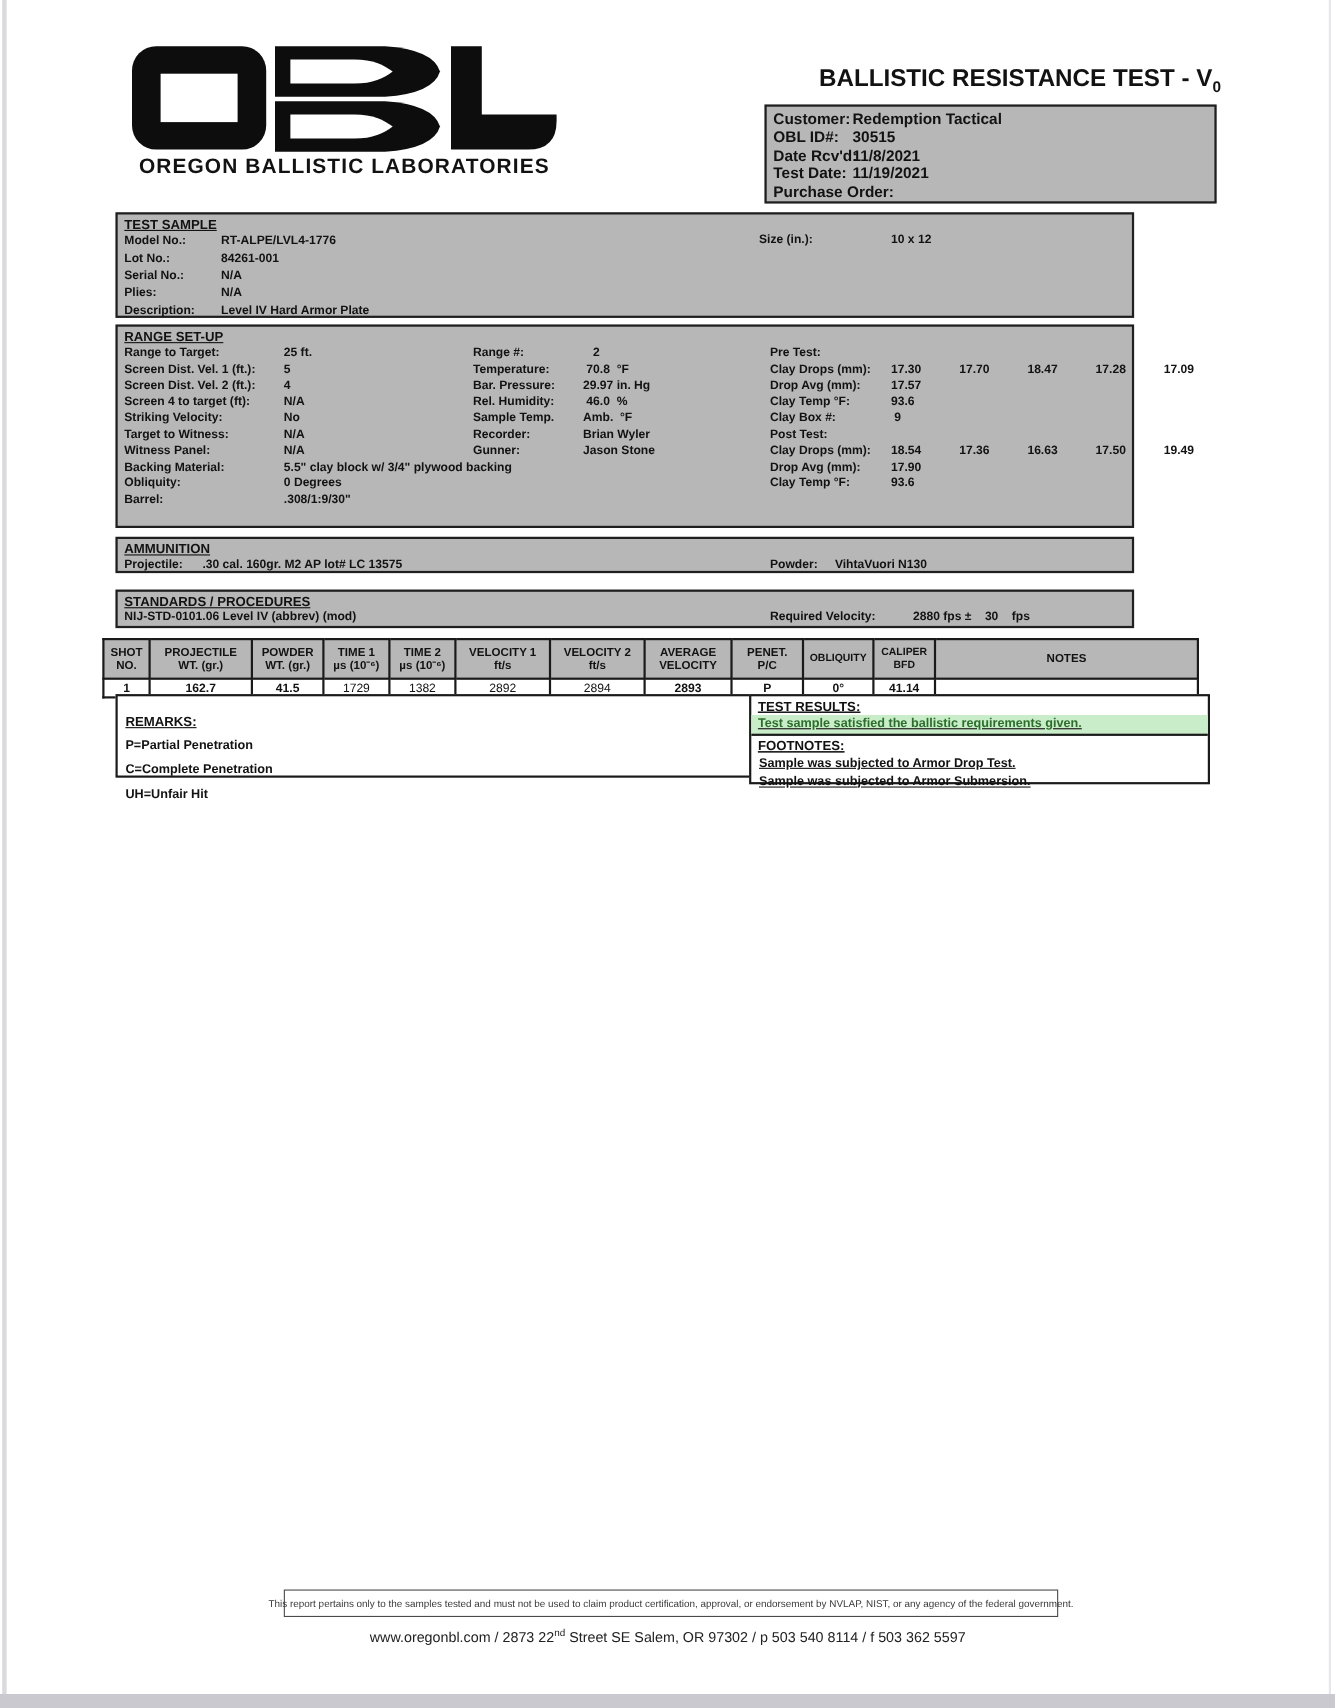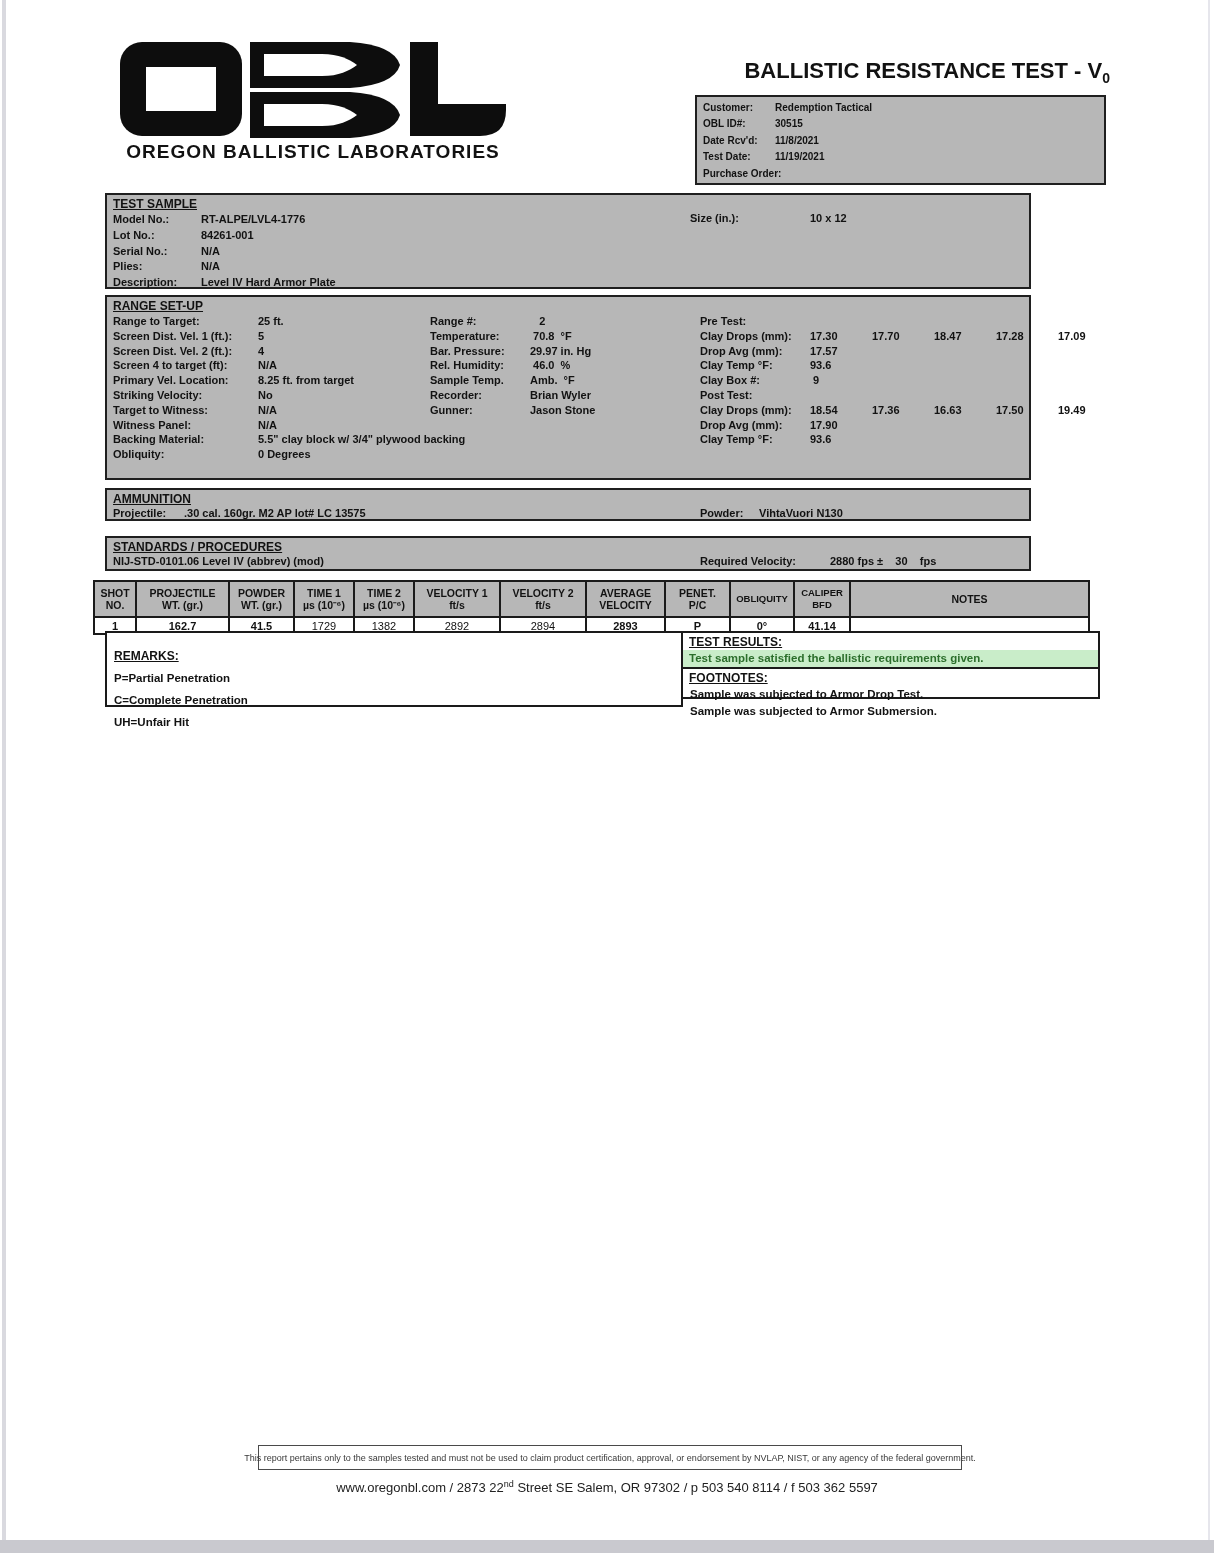--- a/index.html
+++ b/index.html
@@ -15,21 +15,21 @@
   .logo-wrap{position:absolute;left:118px;top:40px;width:390px;}
   .logo-sub{position:absolute;left:118px;top:141px;width:390px;text-align:center;
     font-size:19px;font-weight:bold;letter-spacing:1px;white-space:nowrap;}
 
   
   .doc-title{position:absolute;left:690px;top:58px;width:420px;text-align:right;
     font-size:22px;font-weight:bold;white-space:nowrap;}
   .doc-title sub{font-size:14px;}
   .info-box{position:absolute;left:695px;top:95px;width:411px;height:90px;
     background:#b7b7b7;border:2px solid #1f1f1f;box-sizing:border-box;padding:3px 6px;}
-  .info-row{display:flex;line-height:16.4px;font-size:10px;font-weight:bold;}
+  .info-row{display:flex;line-height:16.4px;font-size:14px;font-weight:bold;}
   .info-row .lbl{width:72px;flex-shrink:0;white-space:nowrap;}
   .info-row .val{white-space:pre;}
 
   
   .graybox{position:absolute;left:105px;width:926px;background:#b7b7b7;
     border:2px solid #1f1f1f;box-sizing:border-box;padding:2px 0 0 6px;}
   .sec-heading{font-size:12px;font-weight:bold;text-decoration:underline;line-height:15px;white-space:nowrap;}
   .row{display:flex;font-size:11px;font-weight:bold;}
   .row .lbl{flex-shrink:0;white-space:nowrap;}
   .row .val{white-space:pre;}
@@ -66,21 +66,21 @@
   table.shots th.small{font-size:9.5px;}
   table.shots td{background:#ffffff;border:2px solid #1a1a1a;font-size:11px;font-weight:bold;
     text-align:center;height:15px;padding:0;}
   table.shots td.rg{font-weight:normal;}
   .th-line:empty{display:none;}
 
   
   .whitebox{position:absolute;background:#ffffff;border:2px solid #1a1a1a;box-sizing:border-box;}
   .remarks-box{left:105px;top:631px;width:578px;height:76px;padding:16px 7px;}
   .remarks-line{font-size:11.5px;font-weight:bold;margin-top:6px;line-height:16px;white-space:nowrap;}
-  .results-box{left:681px;top:631px;width:419px;height:68px;}
+  .results-box{left:681px;top:631px;width:419px;height:82px;text-decoration:underline;}
   .results-box .sec-heading{padding:2px 6px 0 6px;}
   .result-green{background:#c9edc9;color:#2c6e2c;font-size:11.5px;font-weight:bold;
     padding:1px 6px;line-height:15px;border-bottom:2px solid #1a1a1a;white-space:nowrap;}
   .fn-line{font-size:11.5px;font-weight:bold;padding:0 7px;line-height:16.5px;white-space:nowrap;}
 
   
   .disclaimer{position:absolute;left:258px;top:1445px;width:704px;height:25px;
     border:1.5px solid #4a4a4a;box-sizing:border-box;display:flex;align-items:center;justify-content:center;
     font-size:9px;color:#3a3a3a;white-space:nowrap;}
   .footer-line{position:absolute;left:0;top:1479px;width:1214px;text-align:center;
@@ -179,42 +179,42 @@
       </div>
     <div class="row rs-row">
         <span class="lbl">Screen Dist. Vel. 2 (ft.):</span>
         <span class="val">4</span>
       </div>
     <div class="row rs-row">
         <span class="lbl">Screen 4 to target (ft):</span>
         <span class="val">N/A</span>
       </div>
     <div class="row rs-row">
-        <span class="lbl">Primary Vel. Location:</span>
-        <span class="val">8.25 ft. from target</span>
-      </div>
-    <div class="row rs-row">
         <span class="lbl">Striking Velocity:</span>
         <span class="val">No</span>
       </div>
     <div class="row rs-row">
         <span class="lbl">Target to Witness:</span>
         <span class="val">N/A</span>
       </div>
     <div class="row rs-row">
         <span class="lbl">Witness Panel:</span>
         <span class="val">N/A</span>
       </div>
     <div class="row rs-row">
         <span class="lbl">Backing Material:</span>
         <span class="val">5.5" clay block w/ 3/4" plywood backing</span>
       </div>
     <div class="row rs-row">
         <span class="lbl">Obliquity:</span>
         <span class="val">0 Degrees</span>
+      </div>
+    <div class="row rs-row">
+        <span class="lbl">Barrel:</span>
+        <span class="val">.308/1:9/30"</span>
       </div>
   </div>
 
   <div class="rs-col2">
     <div class="row rs-row">
         <span class="lbl">Range #:</span>
         <span class="val">   2</span>
       </div>
     <div class="row rs-row">
         <span class="lbl">Temperature:</span>

